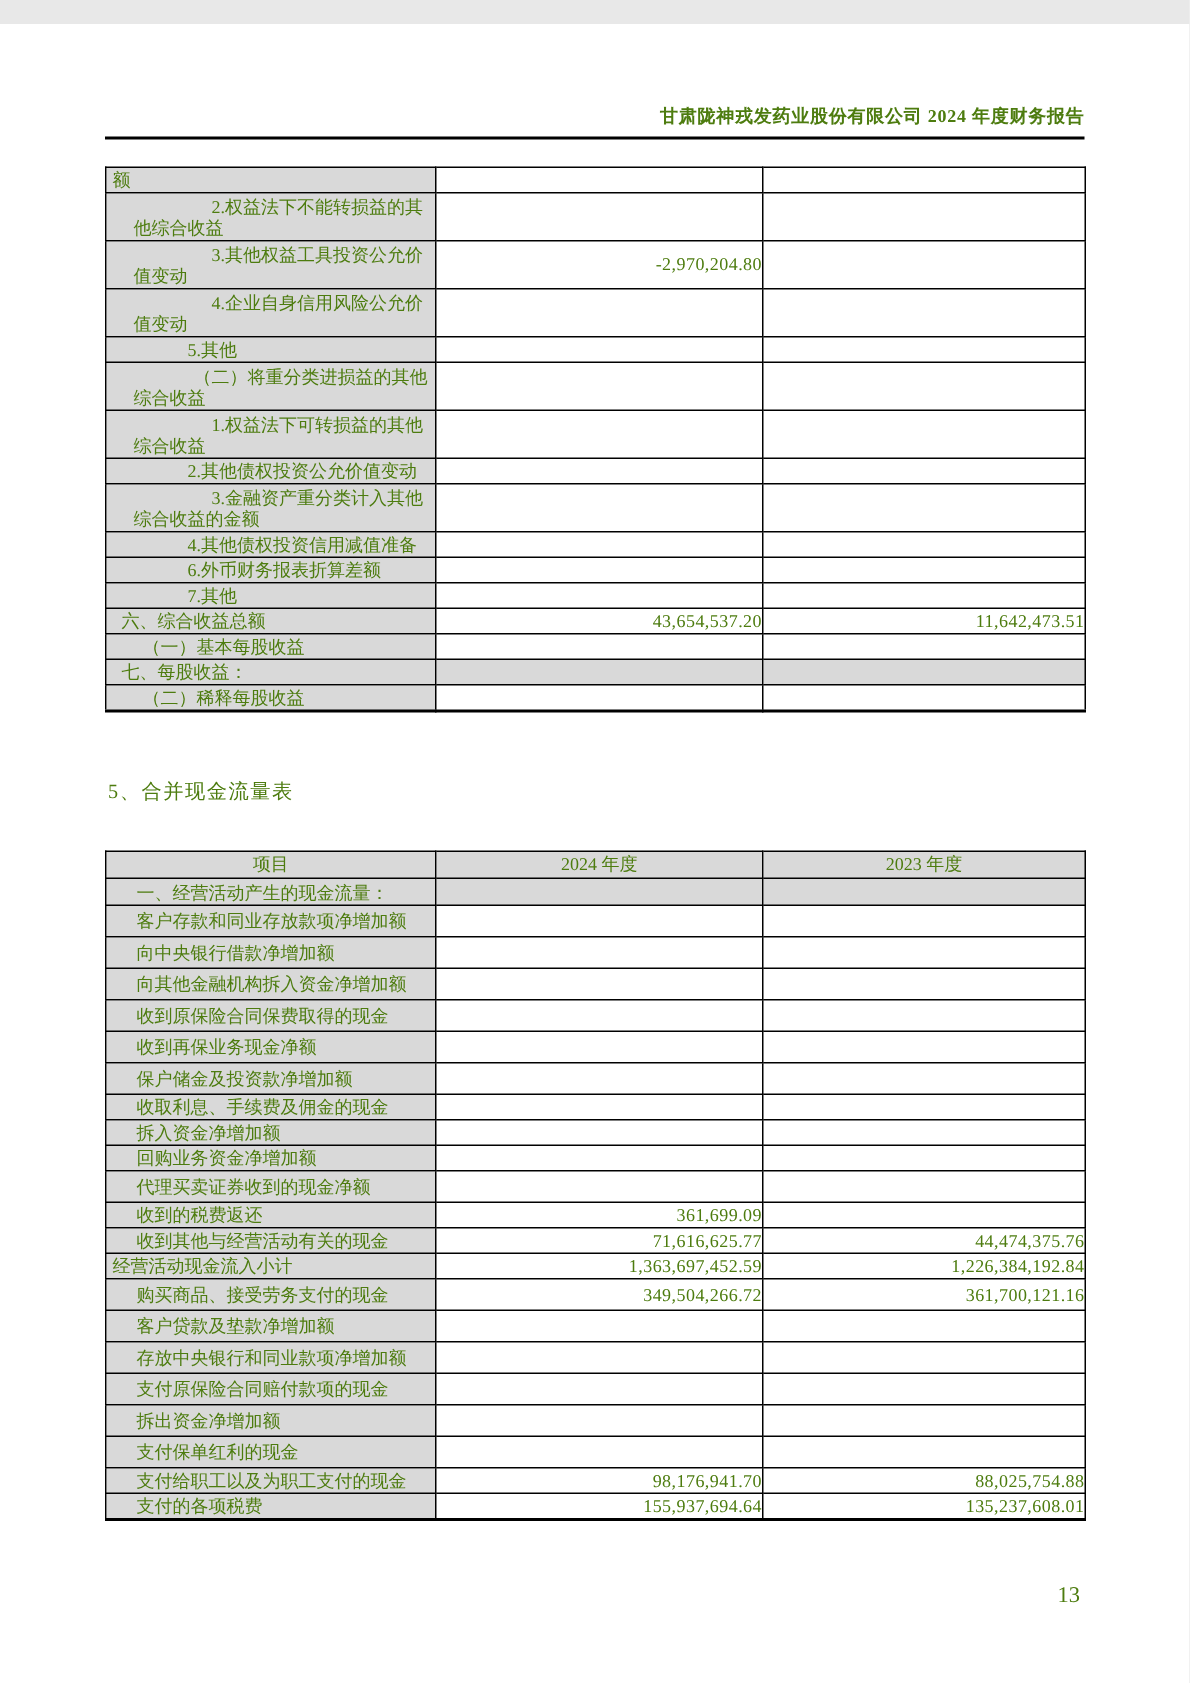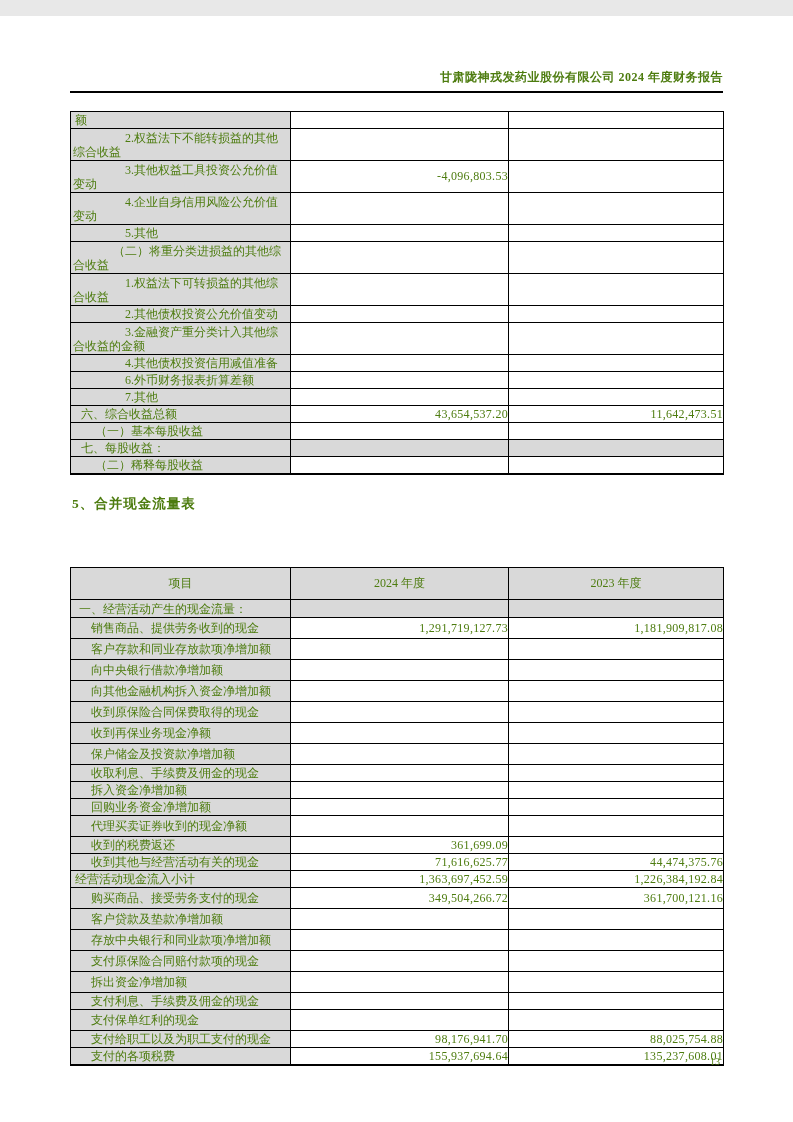--- a/index.html
+++ b/index.html
@@ -45,36 +45,36 @@
   
   .ind-flush  { text-indent:2px; }
   .ind-top    { text-indent:8px; }
   .ind-num    { text-indent:52px; }
   .ind-paren  { text-indent:40px; }
   .ind-paren2 { text-indent:22px; }
   .ind-sec    { text-indent:6px; }
   .ind-item   { text-indent:18px; }
   
   tr.r-s  td { height:17px; }
-  tr.r-d  td { height:32px; }
-  tr.r-hh th { height:32px; }
-  tr.r-sec td { height:18px; }
+  tr.r-d  td { height:32px;padding-left:16px; }
+  tr.r-hh th { height:18px; }
+  tr.r-sec td { height:18px;padding-left:12px; }
   tr.r-t  td { height:21px; }
   tr.r-c  td { height:16px; }
   .sec-title {
-    position:absolute; top:479px; left:72px;
-    font-size:13.5px; font-weight:bold; letter-spacing:1px;
+    position:absolute; top:503px; left:72px;
+    font-size:13.5px; font-weight:normal; letter-spacing:1px;
   }
   .unit-label {
     position:absolute; top:526px; left:70px; width:653px;
     text-align:right; font-size:12.5px;
   }
   .page-num {
     position:absolute; top:1040px; left:70px; width:650px;
-    text-align:right; font-size:10px;
+    text-align:right; font-size:15px;
   }
 </style>
 </head>
 <body>
 
 <div class="page">
   <div class="hdr-title">甘肃陇神戎发药业股份有限公司 2024 年度财务报告</div>
   <div class="hdr-rule"></div>
 
   <table class="fin" id="table1">
@@ -95,21 +95,21 @@
           <td class="lbl">
             <div class="lab ind-num">2.权益法下不能转损益的其他综合收益</div>
           </td>
           <td class="val"></td>
           <td class="val"></td>
         </tr>
         <tr class="r-d">
           <td class="lbl">
             <div class="lab ind-num">3.其他权益工具投资公允价值变动</div>
           </td>
-          <td class="val">-4,096,803.53</td>
+          <td class="val">-2,970,204.80</td>
           <td class="val"></td>
         </tr>
         <tr class="r-d">
           <td class="lbl">
             <div class="lab ind-num">4.企业自身信用风险公允价值变动</div>
           </td>
           <td class="val"></td>
           <td class="val"></td>
         </tr>
         <tr class="r-s">
@@ -217,27 +217,20 @@
     <tbody>
         <tr class="r-sec shade">
           <td class="lbl">
             <div class="lab ind-sec">一、经营活动产生的现金流量：</div>
           </td>
           <td class="val"></td>
           <td class="val"></td>
         </tr>
         <tr class="r-t">
           <td class="lbl">
-            <div class="lab ind-item">销售商品、提供劳务收到的现金</div>
-          </td>
-          <td class="val">1,291,719,127.73</td>
-          <td class="val">1,181,909,817.08</td>
-        </tr>
-        <tr class="r-t">
-          <td class="lbl">
             <div class="lab ind-item">客户存款和同业存放款项净增加额</div>
           </td>
           <td class="val"></td>
           <td class="val"></td>
         </tr>
         <tr class="r-t">
           <td class="lbl">
             <div class="lab ind-item">向中央银行借款净增加额</div>
           </td>
           <td class="val"></td>
@@ -348,27 +341,20 @@
           <td class="val"></td>
           <td class="val"></td>
         </tr>
         <tr class="r-t">
           <td class="lbl">
             <div class="lab ind-item">拆出资金净增加额</div>
           </td>
           <td class="val"></td>
           <td class="val"></td>
         </tr>
-        <tr class="r-c">
-          <td class="lbl">
-            <div class="lab ind-item">支付利息、手续费及佣金的现金</div>
-          </td>
-          <td class="val"></td>
-          <td class="val"></td>
-        </tr>
         <tr class="r-t">
           <td class="lbl">
             <div class="lab ind-item">支付保单红利的现金</div>
           </td>
           <td class="val"></td>
           <td class="val"></td>
         </tr>
         <tr class="r-c">
           <td class="lbl">
             <div class="lab ind-item">支付给职工以及为职工支付的现金</div>

